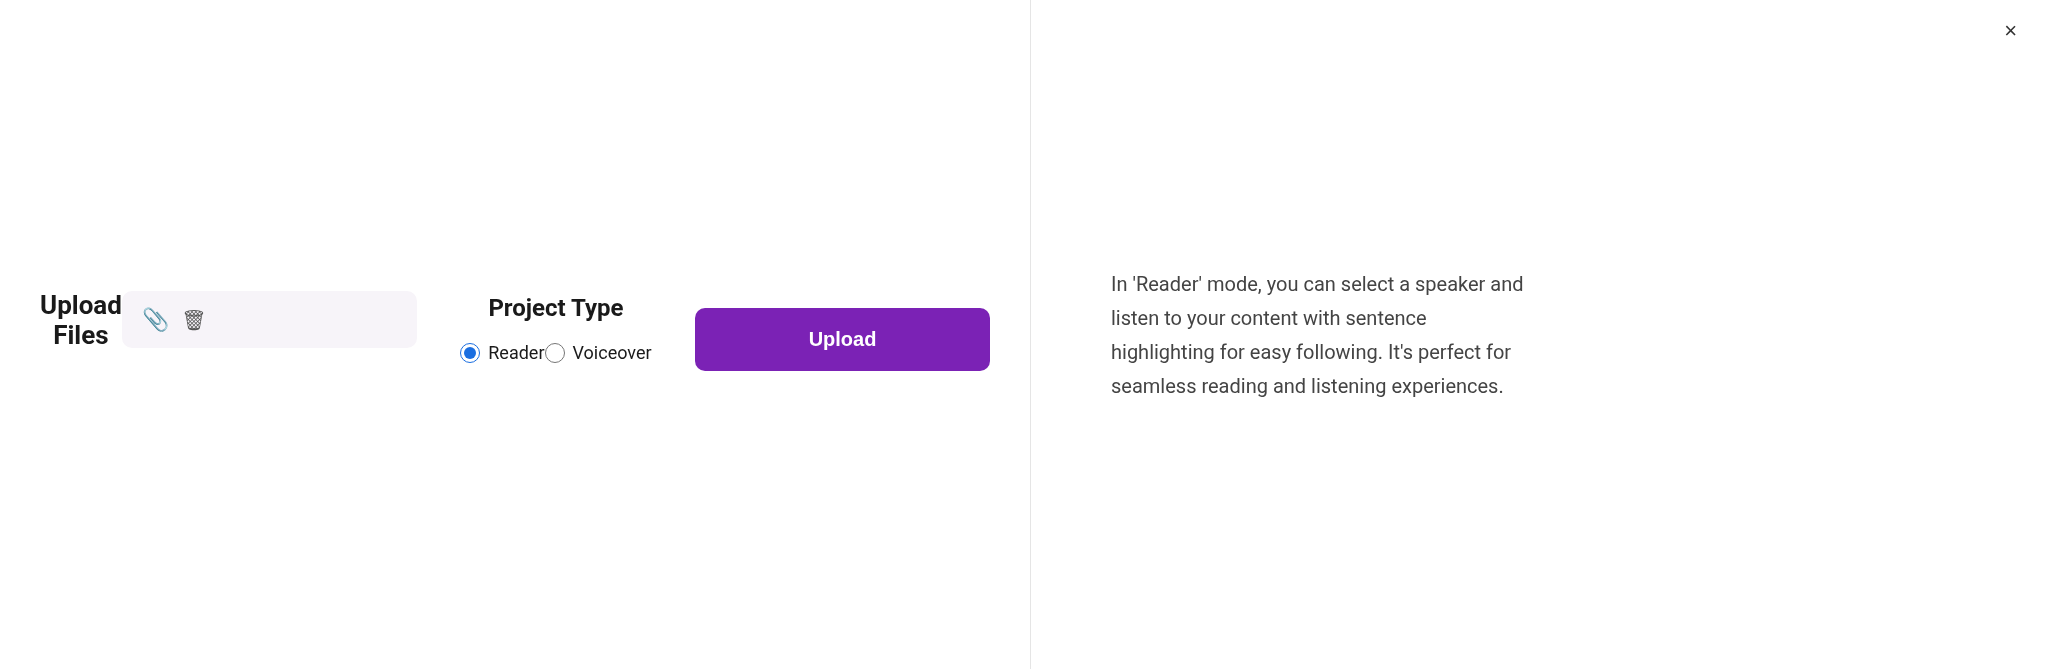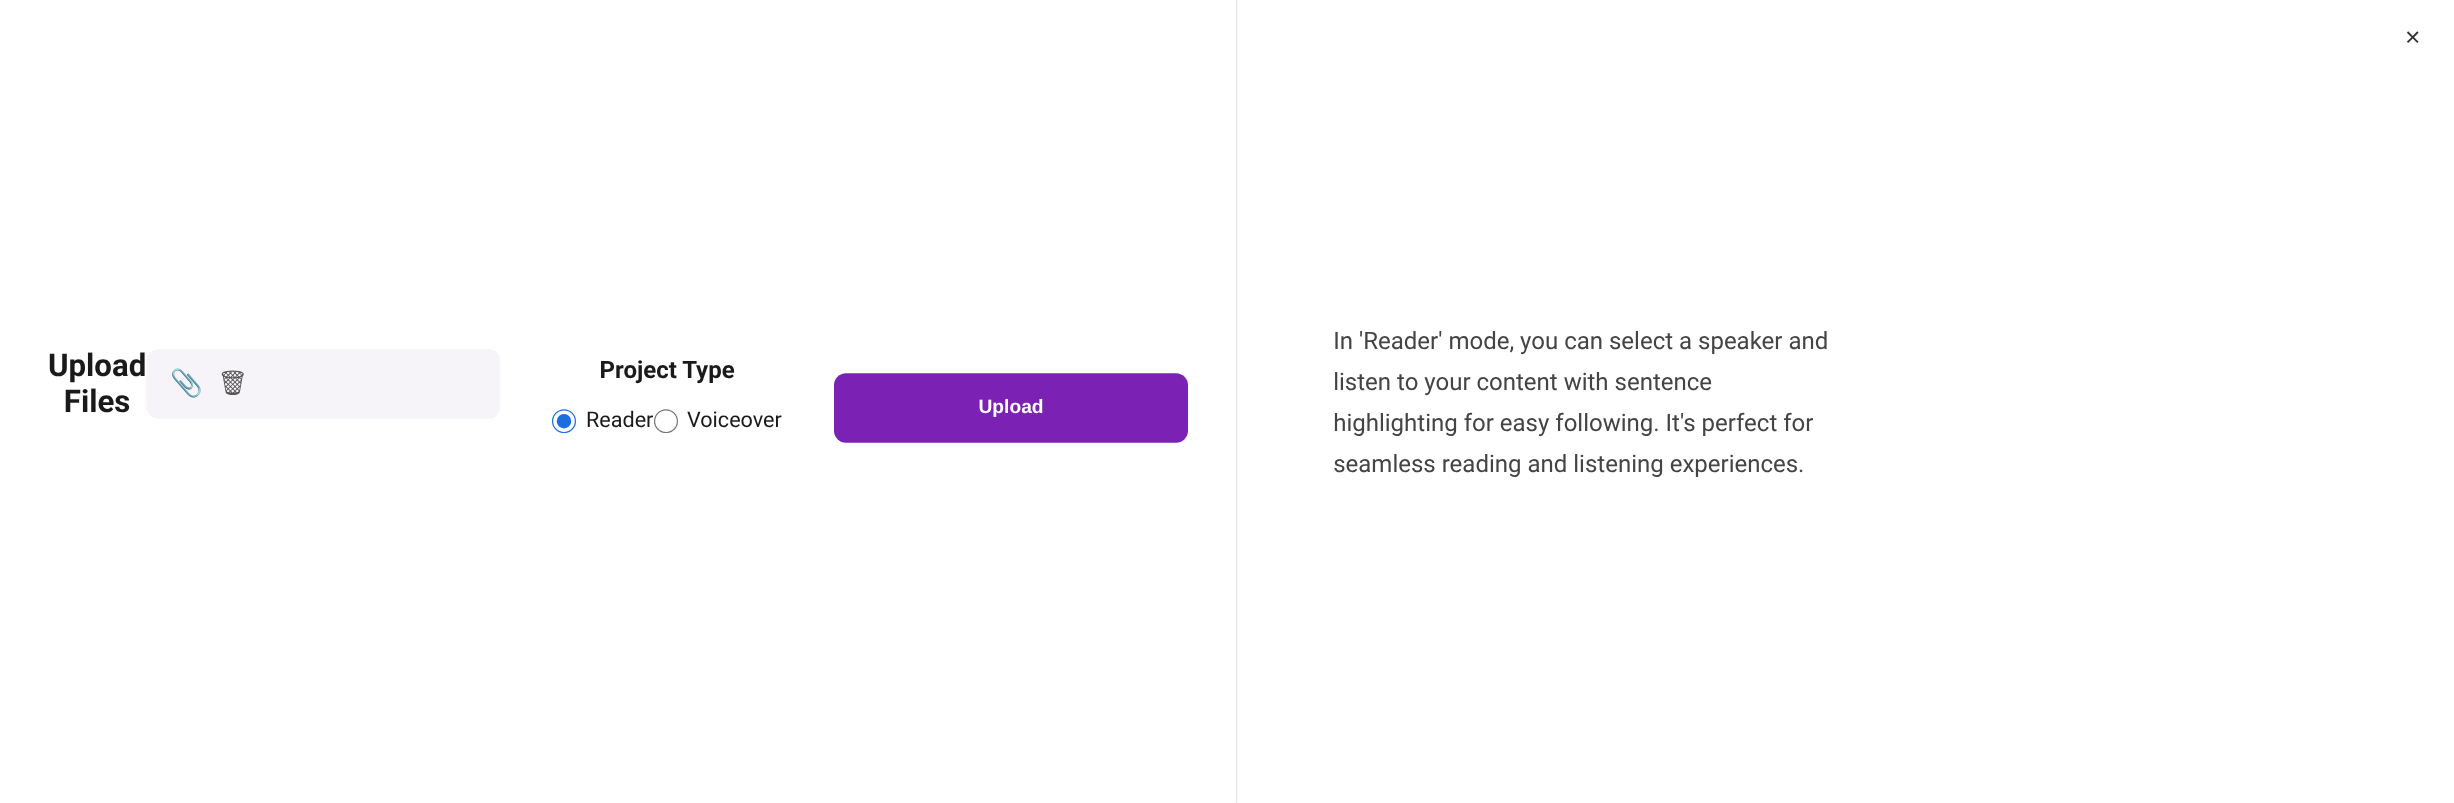--- a/index.html
+++ b/index.html
@@ -101,21 +101,21 @@
 
     .project-type-section {
       display: flex;
       flex-direction: column;
       align-items: center;
       margin-bottom: 40px;
       width: 100%;
     }
 
     .project-type-title {
-      font-size: 20px;
+      font-size: 24px;
       font-weight: 700;
       color: #1a1a1a;
       margin-bottom: 20px;
       margin-top: 18px;
     }
 
     .radio-group {
       display: flex;
       align-items: center;
     }
@@ -134,21 +134,21 @@
       height: 20px;
       accent-color: #1a6ee0;
       cursor: pointer;
     }
 
     .upload-button {
       width: 910px;
       padding: 20px;
       background: #7b22b5;
       color: #fff;
-      font-size: 16px;
+      font-size: 20px;
       font-weight: 700;
       border: none;
       border-radius: 10px;
       cursor: pointer;
       text-align: center;
     }
 
     .description-text {
       font-size: 20px;
       color: #444;

